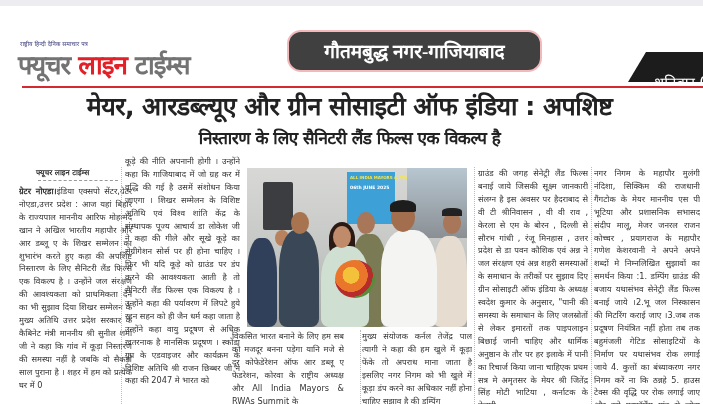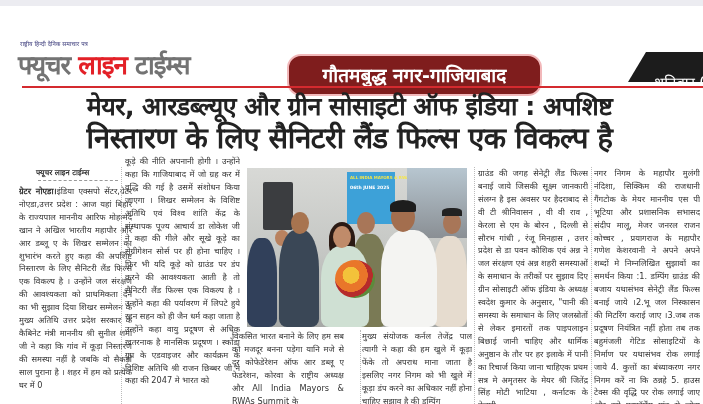--- a/index.html
+++ b/index.html
@@ -7,31 +7,31 @@
   body { font-family: "DejaVu Sans", sans-serif; color: #2b2b2b; position: relative; }
 
   .topbar { position: absolute; left: 0; top: 0; width: 703px; height: 6px; background: #ececf1; }
 
   .masthead { position: absolute; left: 0; top: 6px; width: 703px; height: 80px; }
   .tagline { position: absolute; left: 20px; top: 34px; font-size: 6px; color: #3a3a7a; white-space: nowrap; }
   .logo { position: absolute; left: 18px; top: 44px; font-size: 26px; font-weight: bold; letter-spacing: -1px; white-space: nowrap; line-height: 30px; }
   .logo .w1, .logo .w3 { color: #737373; }
   .logo .w2 { color: #e32027; text-align: right; }
 
-  .region-pill { position: absolute; left: 287px; top: 48px; width: 255px; height: 42px; background: #7f1d1d; border-radius: 14px; border: 2px solid #f2b8ba; display: flex; align-items: center; justify-content: center; }
+  .region-pill { position: absolute; left: 287px; top: 24px; width: 255px; height: 42px; background: #404040; border-radius: 14px; border: 2px solid #f2b8ba; display: flex; align-items: center; justify-content: center; font-family: Liberation Serif, serif; }
   .region-pill span { color: #ffffff; font-size: 19px; font-weight: bold; white-space: nowrap; }
 
   .date-tab { position: absolute; left: 628px; top: 46px; width: 80px; height: 30px; background: #1c1c1c; clip-path: polygon(18px 0, 100% 0, 100% 100%, 0 100%); display: flex; align-items: center; padding-left: 26px; }
   .date-tab span { color: #ffffff; font-size: 15px; white-space: nowrap; margin-top: 30px; }
 
   .rule-red { position: absolute; left: 22px; top: 86px; width: 681px; height: 2px; background: #d42a2f; }
 
   .headline { position: absolute; left: 0; top: 90px; width: 699px; text-align: center; font-weight: bold; color: #222; }
   .headline .l1 { font-size: 25px; line-height: 33px; letter-spacing: -0.5px; white-space: nowrap; }
-  .headline .l2 { font-size: 29px; line-height: 30px; letter-spacing: -0.5px; white-space: nowrap; }
+  .headline .l2 { font-size: 17px; line-height: 30px; letter-spacing: -0.5px; white-space: nowrap; }
 
   .col { position: absolute; font-size: 8.2px; line-height: 12.9px; color: #333; text-align: justify; overflow: hidden; }
   .byline { position: absolute; left: 36px; top: 167px; font-size: 7.5px; font-weight: bold; color: #333; white-space: nowrap; }
   .byline-rule { position: absolute; left: 38px; top: 180px; width: 80px; height: 0; border-top: 1px dashed #999; }
 
   .col-1 { left: 19px; top: 185px; width: 113px; height: 219px; }
   .col-2 { left: 125px; top: 155px; width: 115px; height: 237px; }
   .col-3a { left: 232px; top: 330px; width: 112px; height: 74px; }
   .col-3b { left: 362px; top: 330px; width: 110px; height: 74px; }
   .col-4 { left: 478px; top: 167px; width: 110px; height: 237px; }

